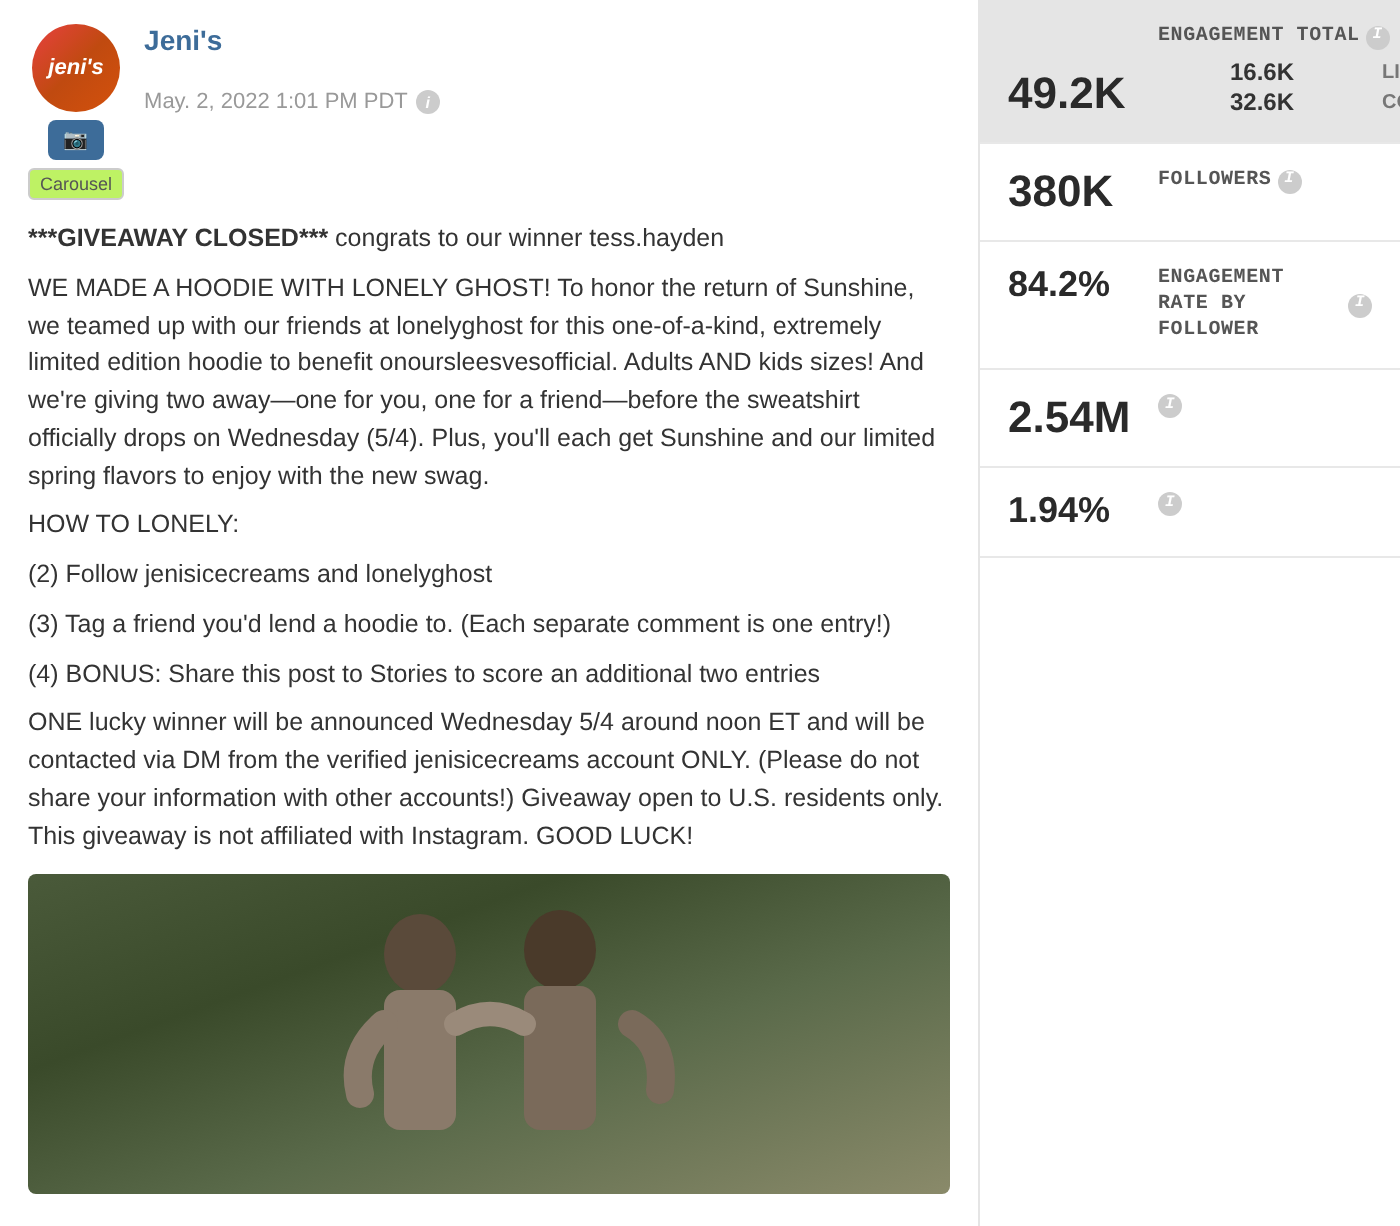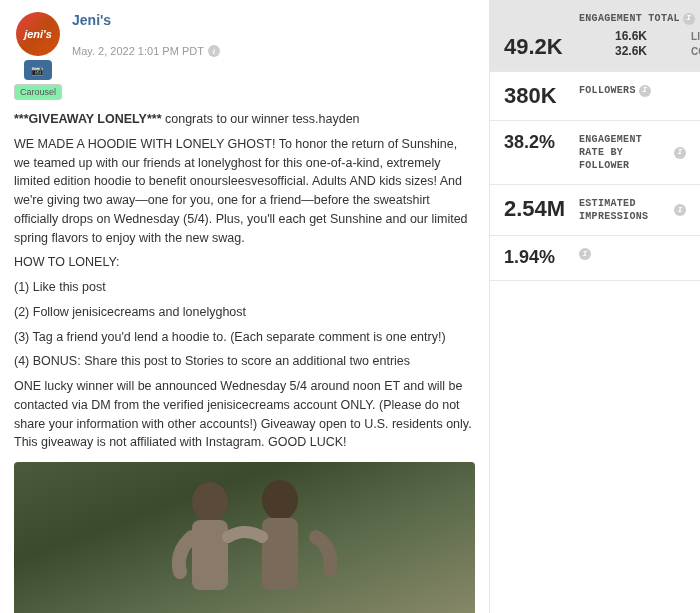--- a/index.html
+++ b/index.html
@@ -64,21 +64,21 @@
       align-items: center;
       justify-content: center;
     }
 
     .platform-icon {
       font-size: 10px;
       color: #fff;
     }
 
     .post-type-badge {
-      background: #86efac;
+      background: #bef264;
       border: 1px solid #ccc;
       border-radius: 3px;
       font-size: 9px;
       padding: 2px 5px;
       color: #555;
     }
 
     .post-meta {
       flex: 1;
     }
@@ -241,24 +241,23 @@
     <div class="post-meta">
       <div class="post-author">Jeni's</div>
       <div class="post-date">
         <span>May. 2, 2022 1:01 PM PDT</span>
         <span class="info-icon">i</span>
       </div>
     </div>
   </div>
 
   <div class="post-content">
-    <p><strong>***GIVEAWAY LONELY***</strong> congrats to our winner tess.hayden</p>
+    <p><strong>***GIVEAWAY CLOSED***</strong> congrats to our winner tess.hayden</p>
     <p>WE MADE A HOODIE WITH LONELY GHOST! To honor the return of Sunshine, we teamed up with our friends at lonelyghost for this one-of-a-kind, extremely limited edition hoodie to benefit onoursleesvesofficial. Adults AND kids sizes! And we're giving two away—one for you, one for a friend—before the sweatshirt officially drops on Wednesday (5/4). Plus, you'll each get Sunshine and our limited spring flavors to enjoy with the new swag.</p>
     <p>HOW TO LONELY:</p>
-    <p>(1) Like this post</p>
     <p>(2) Follow jenisicecreams and lonelyghost</p>
     <p>(3) Tag a friend you'd lend a hoodie to. (Each separate comment is one entry!)</p>
     <p>(4) BONUS: Share this post to Stories to score an additional two entries</p>
     <p>ONE lucky winner will be announced Wednesday 5/4 around noon ET and will be contacted via DM from the verified jenisicecreams account ONLY. (Please do not share your information with other accounts!) Giveaway open to U.S. residents only. This giveaway is not affiliated with Instagram. GOOD LUCK!</p>
   </div>
 
   <div class="post-image">
     <svg class="people-silhouette" viewBox="0 0 240 150" xmlns="http://www.w3.org/2000/svg">
 
       <rect width="240" height="150" fill="none"></rect>
@@ -305,34 +304,33 @@
     <div class="metric-value">380K</div>
     <div class="metric-details">
       <div class="metric-label">
         <span>FOLLOWERS</span>
         <span class="info-icon">i</span>
       </div>
     </div>
   </div>
 
   <div class="metric-row">
-    <div class="metric-value medium">38.2%</div>
+    <div class="metric-value medium">84.2%</div>
     <div class="metric-details">
       <div class="metric-label">
         <span>ENGAGEMENT RATE BY FOLLOWER</span>
         <span class="info-icon">i</span>
       </div>
     </div>
   </div>
 
   <div class="metric-row">
     <div class="metric-value">2.54M</div>
     <div class="metric-details">
       <div class="metric-label">
-        <span>ESTIMATED IMPRESSIONS</span>
         <span class="info-icon">i</span>
       </div>
     </div>
   </div>
 
   <div class="metric-row">
     <div class="metric-value medium">1.94%</div>
     <div class="metric-details">
       <div class="metric-label">
         <span class="info-icon">i</span>

